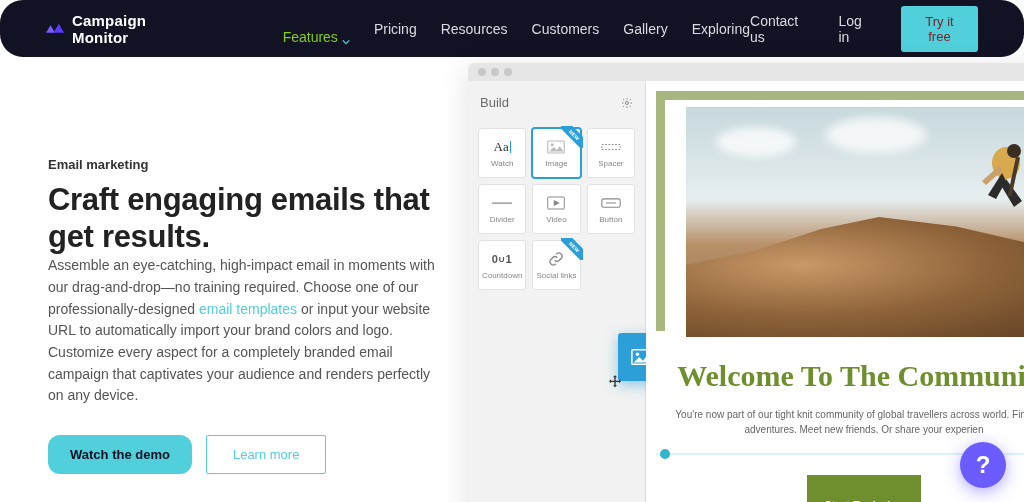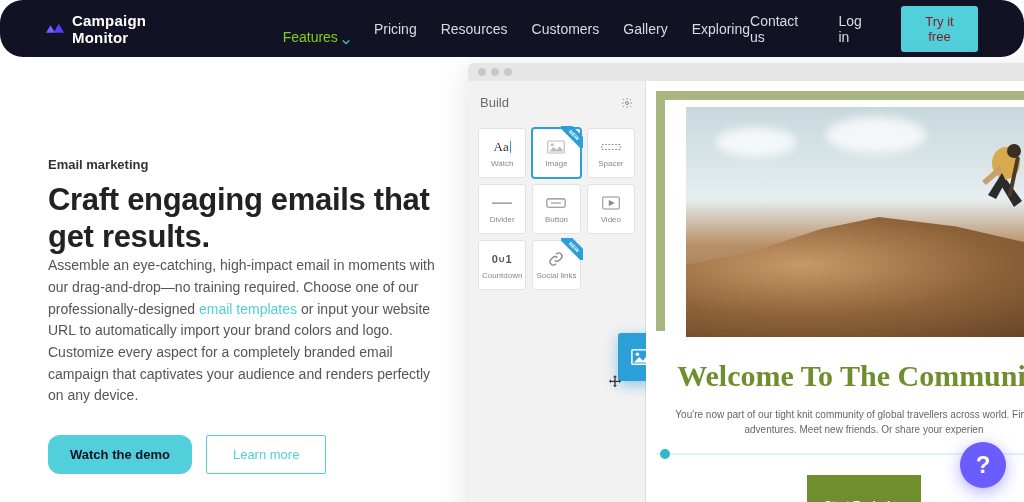--- a/index.html
+++ b/index.html
@@ -158,35 +158,35 @@
             <div class="block">
               <span class="blk-icon">
                   <svg width="20" height="6" viewBox="0 0 24 6">
                     <line x1="0" y1="3" x2="24" y2="3" stroke="#888" stroke-width="1.5"></line>
                   </svg>
                 </span>
               <span>Divider</span>
             </div>
             <div class="block">
               <span class="blk-icon">
+                  <svg width="18" height="14" viewBox="0 0 24 18">
+                    <rect x="1" y="1" width="22" height="16" rx="1" fill="none" stroke="#888" stroke-width="1.3"></rect>
+                    <path d="M9 5 L17 9 L9 13 Z" fill="#888"></path>
+                  </svg>
+                </span>
+              <span>Video</span>
+            </div>
+            <div class="block">
+              <span class="blk-icon">
                   <svg width="20" height="10" viewBox="0 0 24 12">
                     <rect x="1" y="1" width="22" height="10" rx="2" fill="none" stroke="#888" stroke-width="1.3"></rect>
                     <line x1="6" y1="6" x2="18" y2="6" stroke="#888" stroke-width="1.3"></line>
                   </svg>
                 </span>
               <span>Button</span>
-            </div>
-            <div class="block">
-              <span class="blk-icon">
-                  <svg width="18" height="14" viewBox="0 0 24 18">
-                    <rect x="1" y="1" width="22" height="16" rx="1" fill="none" stroke="#888" stroke-width="1.3"></rect>
-                    <path d="M9 5 L17 9 L9 13 Z" fill="#888"></path>
-                  </svg>
-                </span>
-              <span>Video</span>
             </div>
             <div class="block">
               <span class="blk-icon" style="font-size:11px;color:#555;font-weight:700;letter-spacing:1px;">0<span style="font-size:8px;">U</span>1</span>
               <span>Countdown</span>
             </div>
             <div class="block">
               <div class="ribbon"></div>
               <span class="blk-icon">
                   <svg width="16" height="16" viewBox="0 0 24 24">
                     <path d="M10 14a5 5 0 0 0 7 0l3-3a5 5 0 0 0-7-7l-1 1M14 10a5 5 0 0 0-7 0l-3 3a5 5 0 0 0 7 7l1-1" fill="none" stroke="#888" stroke-width="2"></path>

